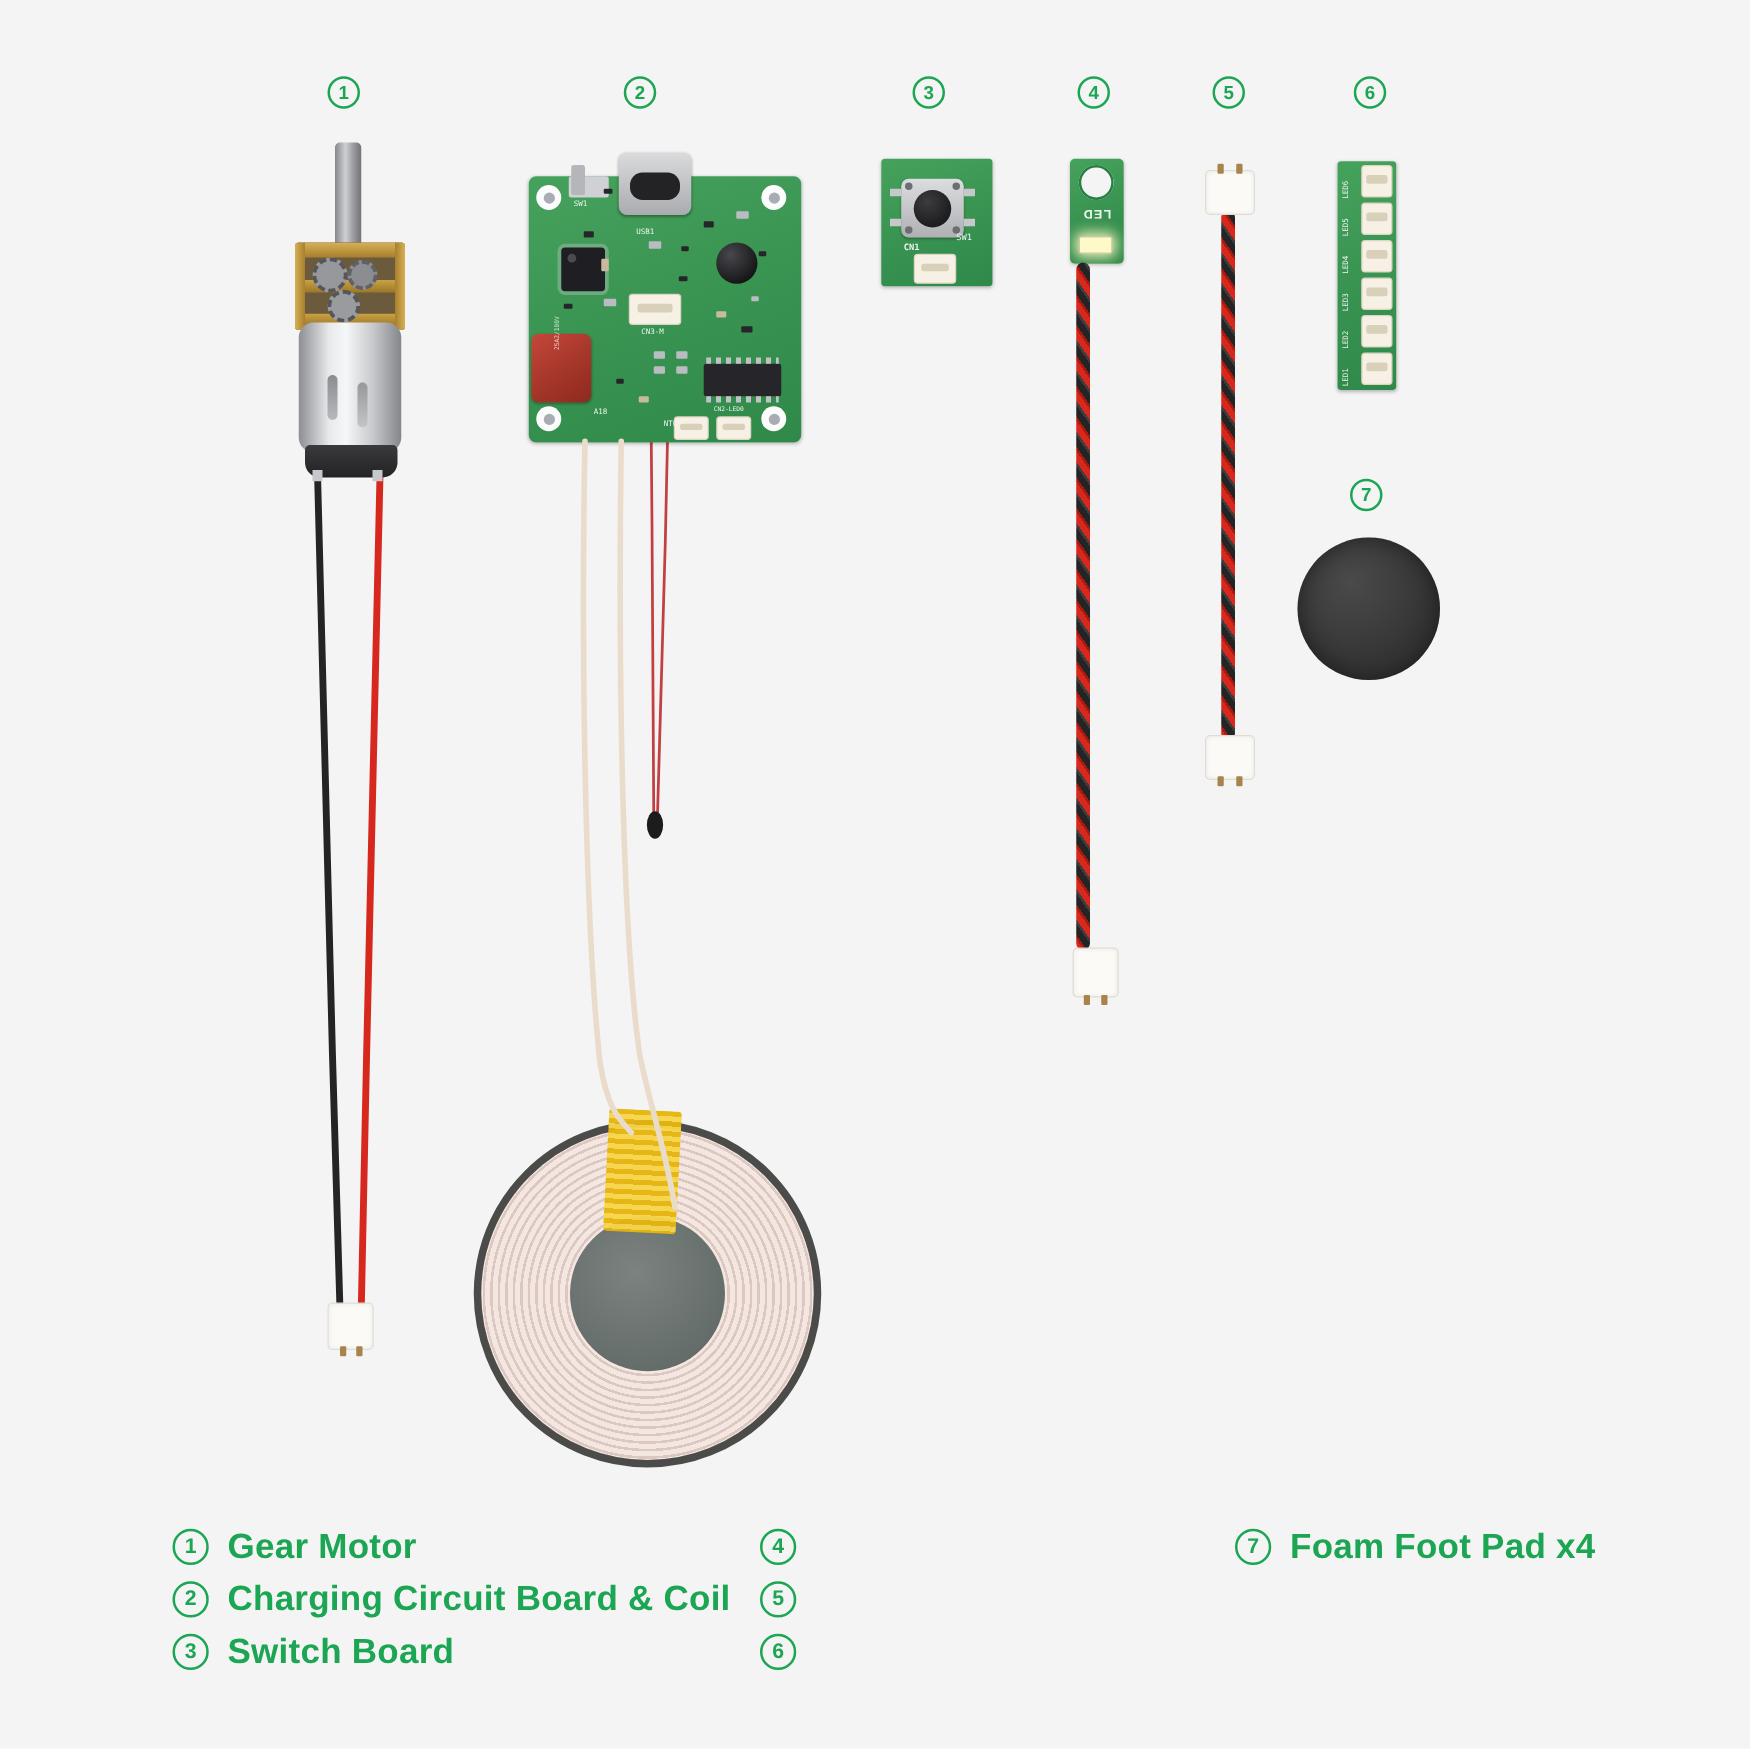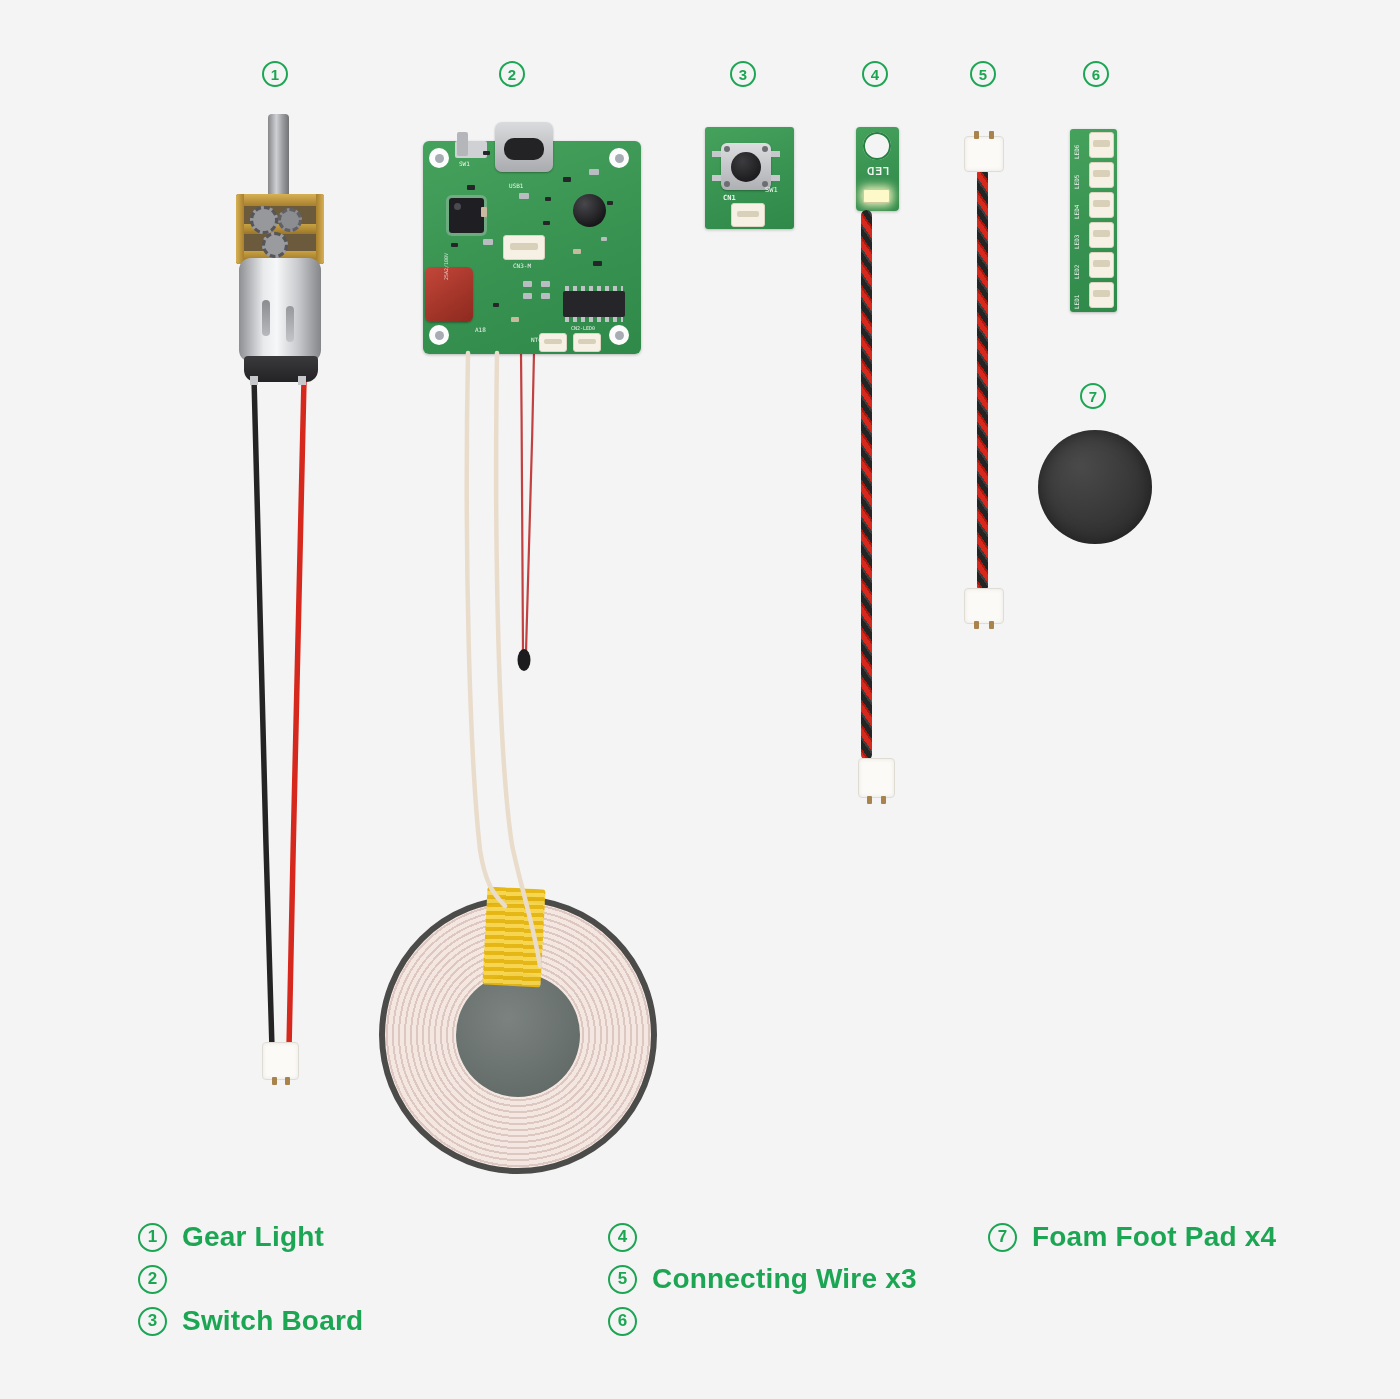--- a/index.html
+++ b/index.html
@@ -237,38 +237,38 @@
     <div class="silk" style="left:4px;top:154px;height:26px;writing-mode:vertical-rl;transform:rotate(180deg);">LED1</div>
   </div>
 
   <div class="abs" style="left:1038px;top:430px;width:114px;height:114px;border-radius:50%;z-index:2;
               background:radial-gradient(circle at 38% 32%,#4a4a4a,#353535 60%,#2d2d2d);
               box-shadow:inset 0 0 18px rgba(0,0,0,.45);"></div>
 
   <div class="legend-col" style="left:138px;top:1216px;">
     <div class="legend-row">
       <span class="legend-chip">1</span>
-      <span class="legend-label">Gear Light</span>
+      <span class="legend-label">Gear Motor</span>
     </div>
     <div class="legend-row">
       <span class="legend-chip">2</span>
+      <span class="legend-label">Charging Circuit Board &amp; Coil</span>
     </div>
     <div class="legend-row">
       <span class="legend-chip">3</span>
       <span class="legend-label">Switch Board</span>
     </div>
   </div>
 
   <div class="legend-col" style="left:608px;top:1216px;">
     <div class="legend-row">
       <span class="legend-chip">4</span>
     </div>
     <div class="legend-row">
       <span class="legend-chip">5</span>
-      <span class="legend-label">Connecting Wire x3</span>
     </div>
     <div class="legend-row">
       <span class="legend-chip">6</span>
     </div>
   </div>
 
   <div class="legend-col" style="left:988px;top:1216px;">
     <div class="legend-row">
       <span class="legend-chip">7</span>
       <span class="legend-label">Foam Foot Pad x4</span>

